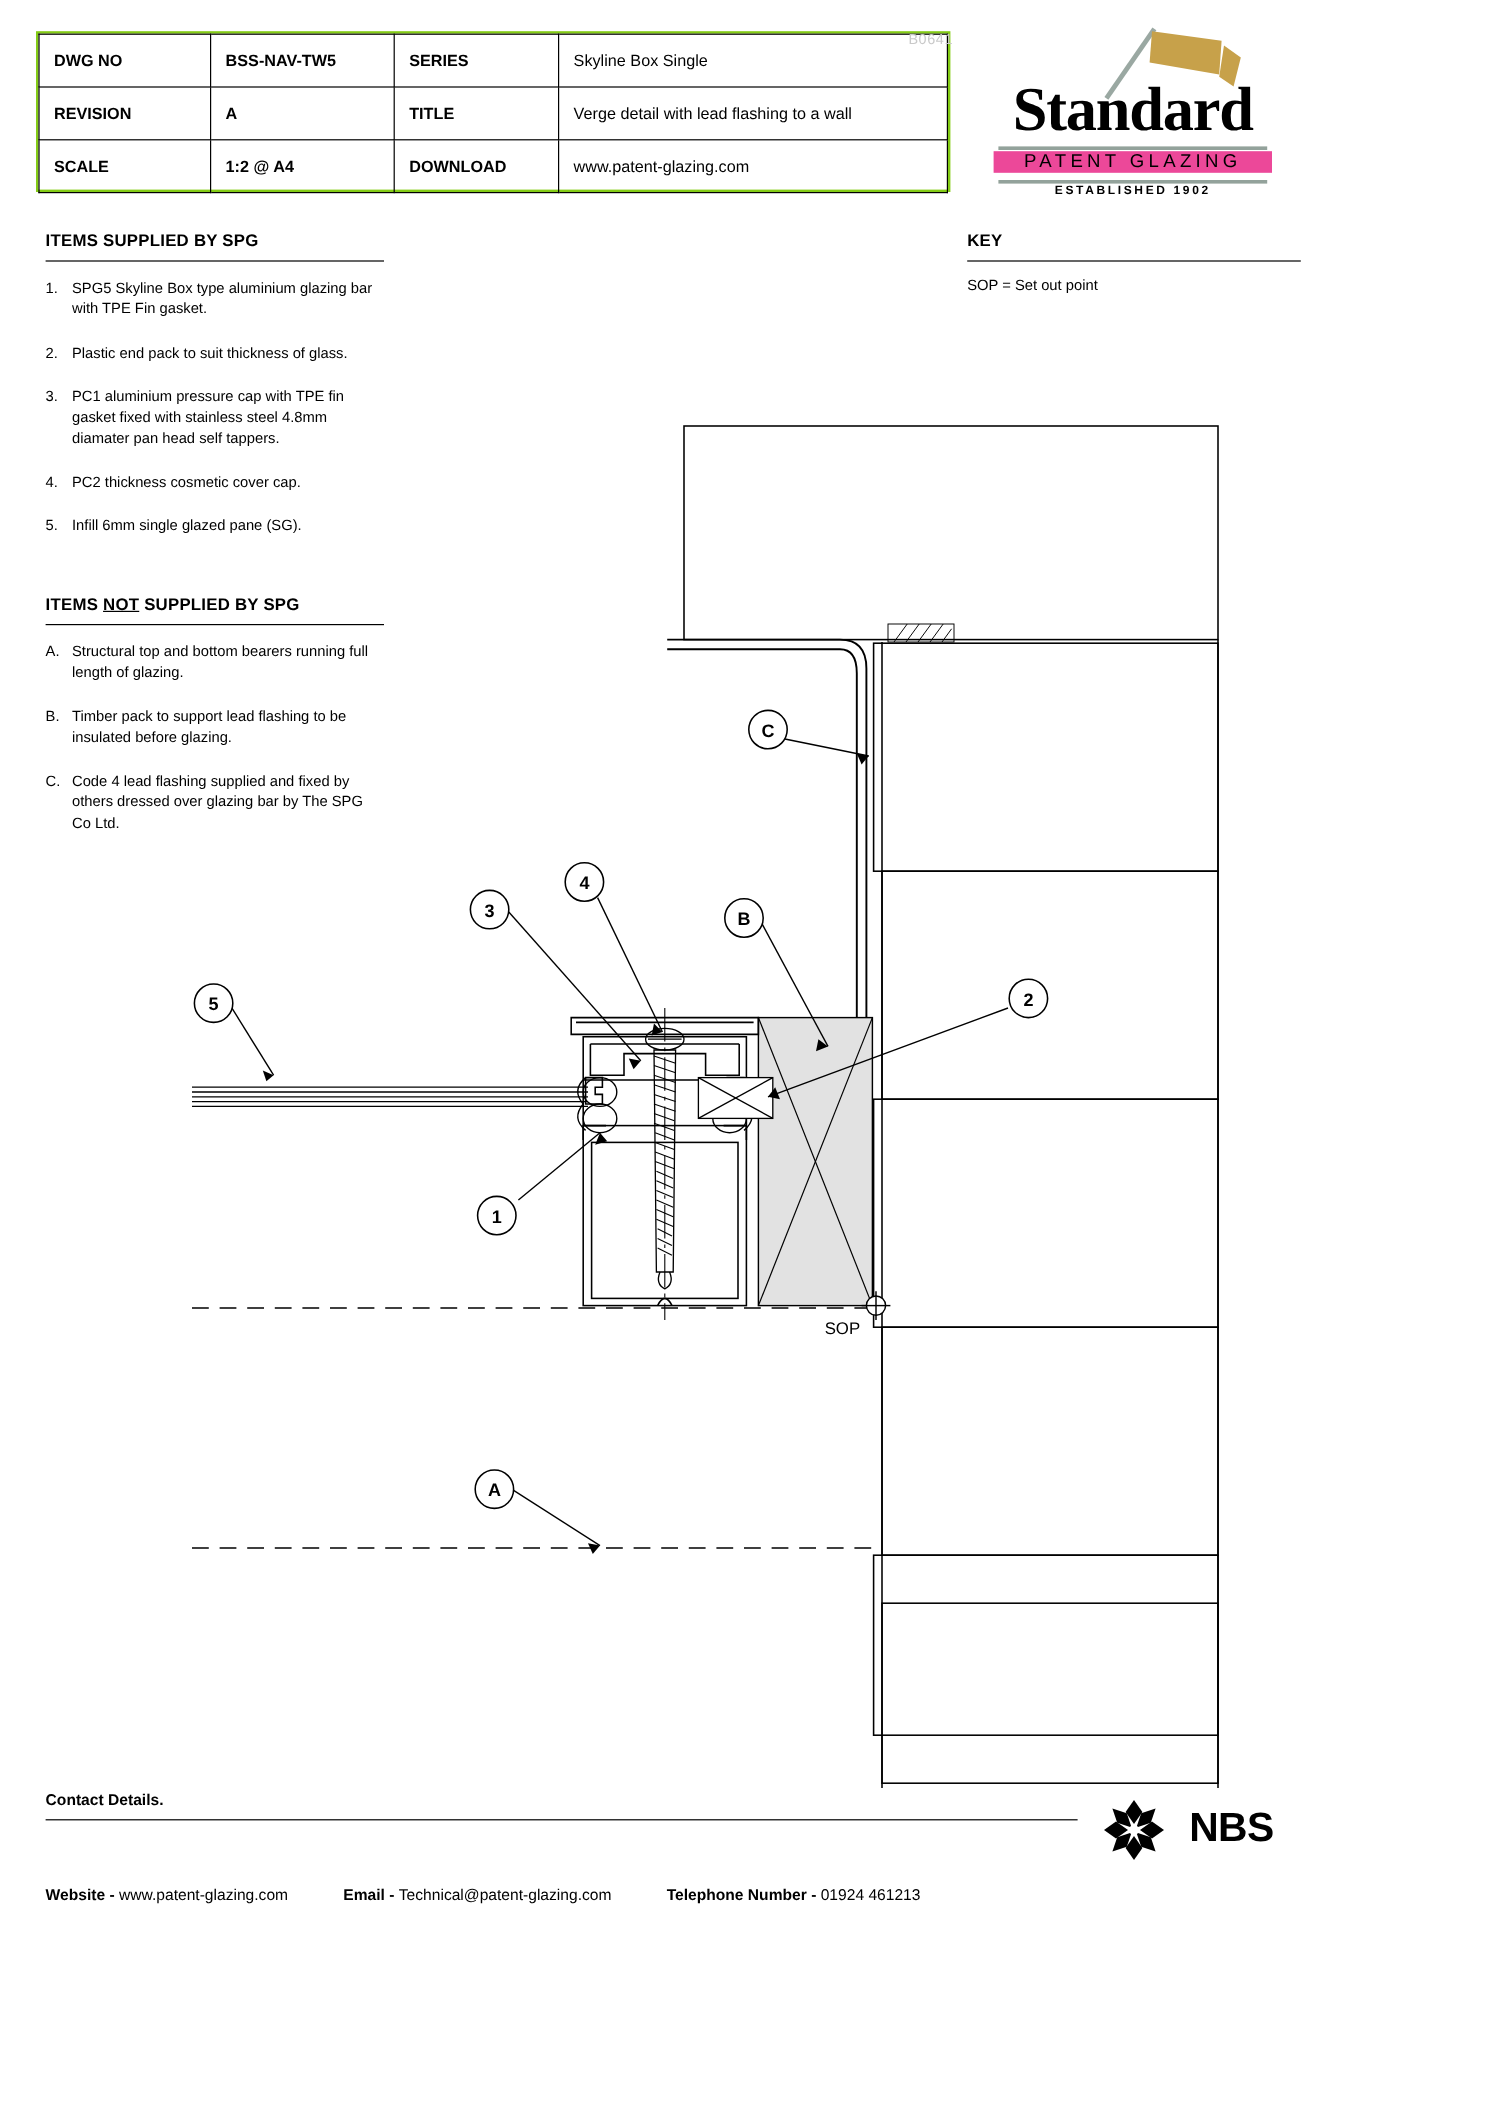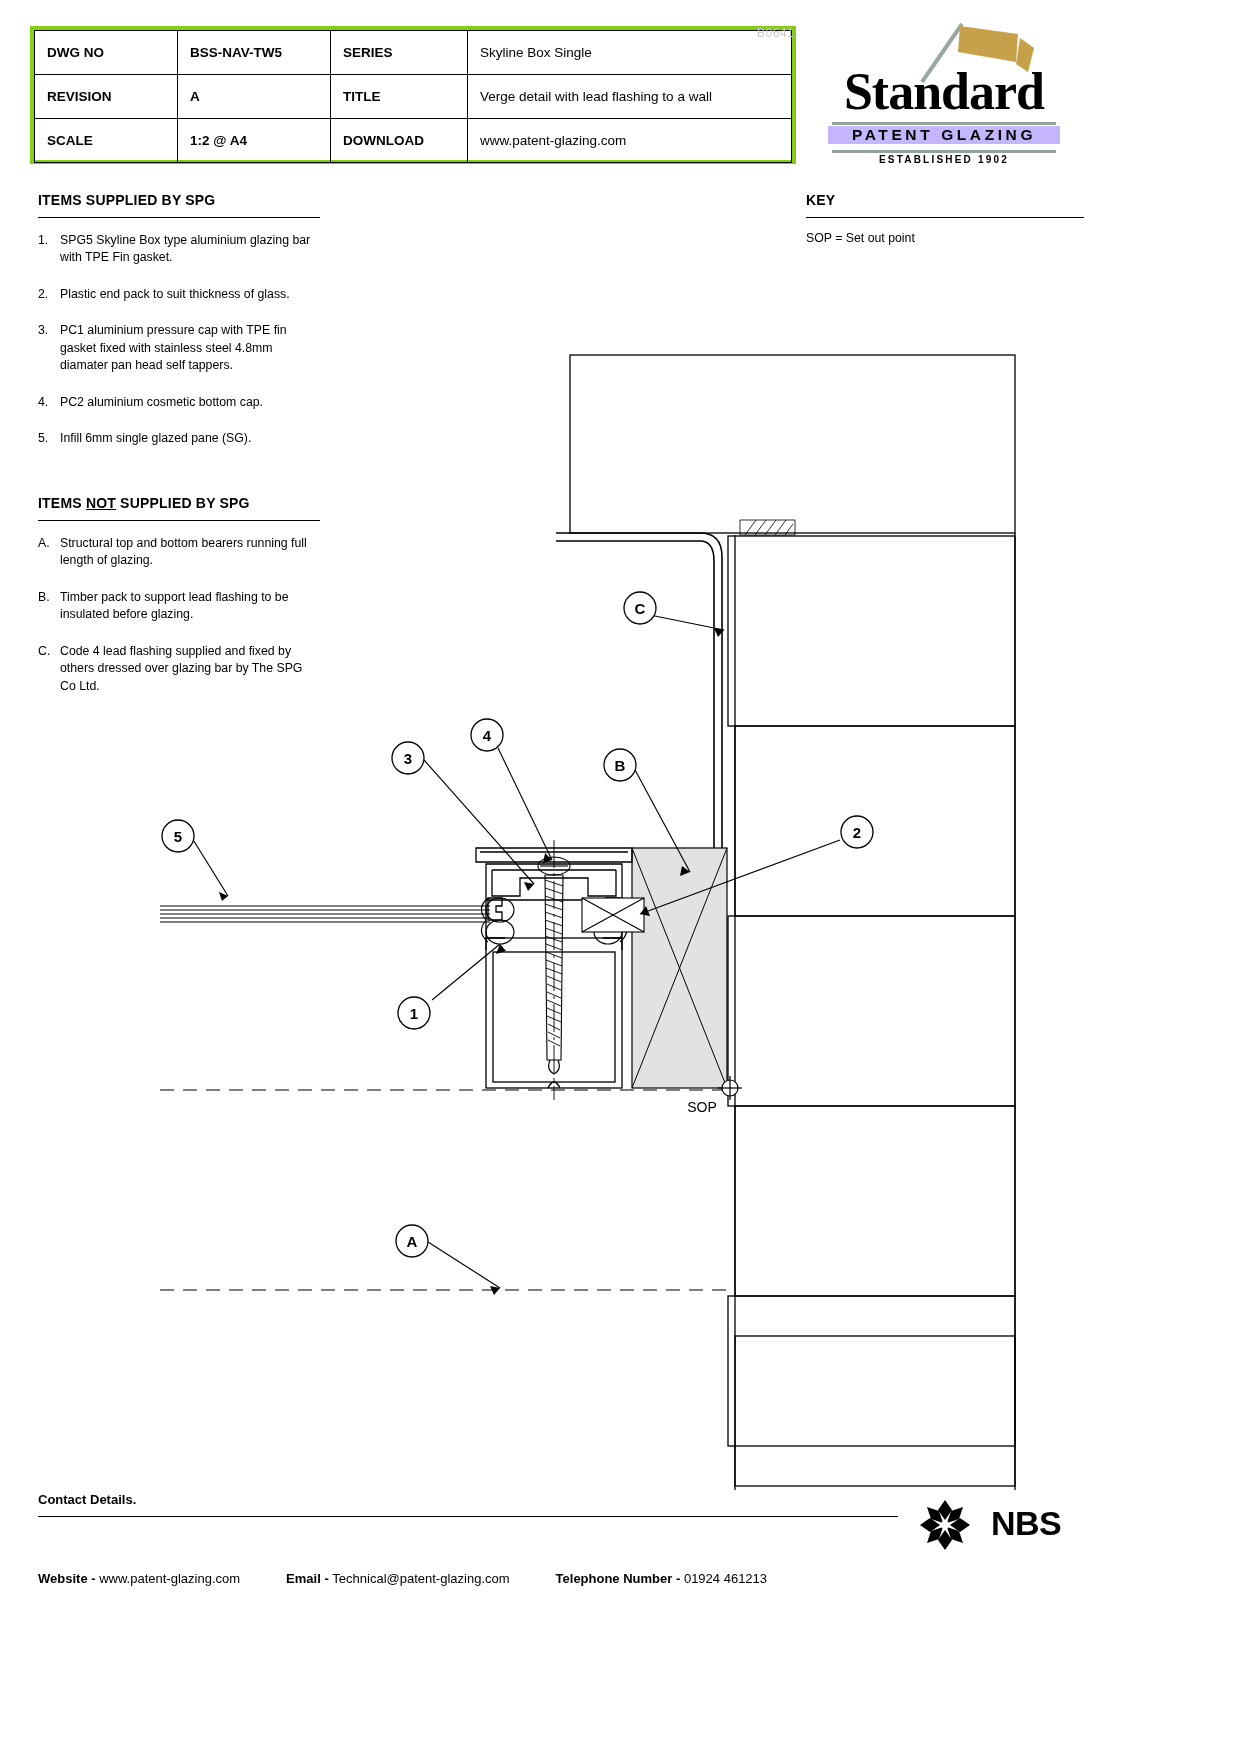--- a/index.html
+++ b/index.html
@@ -10,21 +10,21 @@
     font-family:"Liberation Sans",sans-serif;
     color:#000;
     position:relative;
     overflow:hidden;
   }
   .page{position:absolute;inset:0;}
 
   
   .titleblock{
     position:absolute;left:30px;top:26px;width:758px;height:130px;
-    border:4px solid #84cc16;border-collapse:collapse;
+    border:2px solid #84cc16;border-collapse:collapse;
   }
   table.tb{border-collapse:collapse;width:100%;height:100%;table-layout:fixed;}
   table.tb td{
     border:1px solid #000;
     font-size:13.5px;
     padding:0 12px;
     height:43px;
     vertical-align:middle;
     white-space:nowrap;
     overflow:hidden;
@@ -50,22 +50,22 @@
     text-align:center;
     font-family:"Liberation Serif",serif;
     font-size:52px;font-weight:bold;letter-spacing:-1px;
     line-height:1;
   }
   .logo .rule{position:absolute;left:4px;width:224px;height:3px;background:#93a29b;}
   .logo .r1{top:100px;}
   .logo .r2{top:128px;}
   .logo .sub{
     position:absolute;left:0;top:104px;width:232px;text-align:center;
-    font-size:15.5px;letter-spacing:3.6px;font-weight:bold;
-    background:#c4b5fd;display:inline-block;
+    font-size:15.5px;letter-spacing:3.6px;font-weight:normal;
+    background:#ec4899;display:inline-block;
   }
   .logo .est{
     position:absolute;left:0;top:132px;width:232px;text-align:center;
     font-size:10px;letter-spacing:2.2px;font-weight:bold;
   }
 
   
   .sec{position:absolute;}
   .sec-title{font-size:14px;font-weight:bold;letter-spacing:.2px;}
   .sec-rule{border-top:1.6px solid #000;margin-top:9px;width:100%;}
@@ -154,21 +154,21 @@
       <div class="li">
         <span class="mk">2.</span>
         <span class="tx">Plastic end pack to suit thickness of glass.</span>
       </div>
       <div class="li">
         <span class="mk">3.</span>
         <span class="tx">PC1 aluminium pressure cap with TPE fin gasket fixed with stainless steel 4.8mm diamater pan head self tappers.</span>
       </div>
       <div class="li">
         <span class="mk">4.</span>
-        <span class="tx">PC2 aluminium cosmetic bottom cap.</span>
+        <span class="tx">PC2 thickness cosmetic cover cap.</span>
       </div>
       <div class="li">
         <span class="mk">5.</span>
         <span class="tx">Infill 6mm single glazed pane (SG).</span>
       </div>
     </div>
   </div>
 
   <div class="sec" id="items-not-supplied">
     <div class="sec-title"><span>ITEMS </span><u class="nn">NOT</u><span> SUPPLIED BY SPG</span></div>

